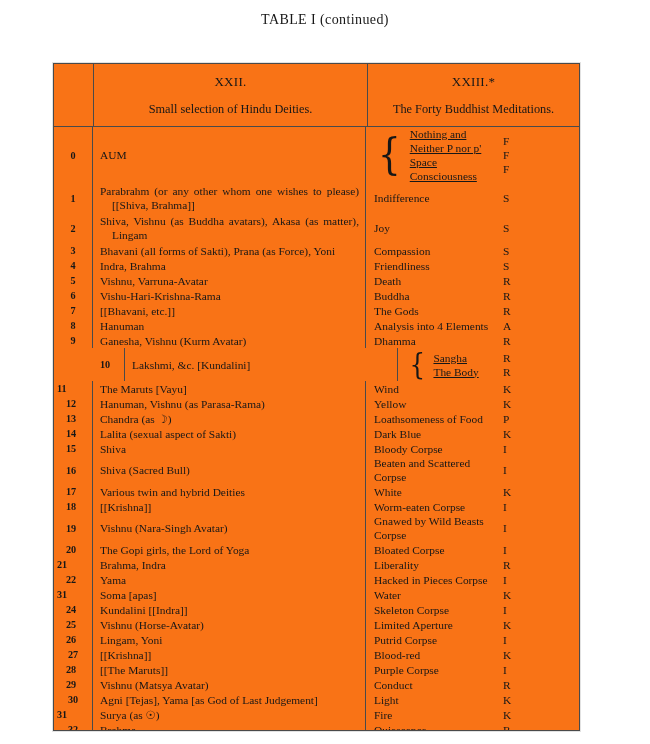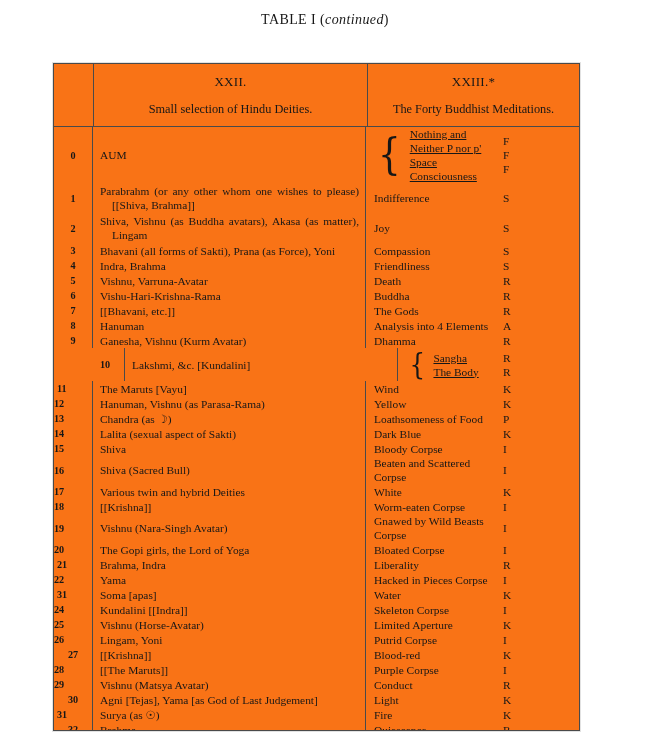--- a/index.html
+++ b/index.html
@@ -5,21 +5,21 @@
   html,body{margin:0;padding:0;background:#fff;}
   .sheet{
     position:relative;width:650px;height:744px;background:#ffffff;
     font-family:"Liberation Serif","DejaVu Serif",serif;color:#171717;
     overflow:hidden;
   }
   .title{
     position:absolute;top:12px;left:0;width:100%;text-align:center;
     font-size:14px;letter-spacing:.4px;
   }
-  .title .it{font-style:italic;}
+  .title .it{}
   .tbl{
     position:absolute;left:53px;top:63px;width:527px;height:668px;
     box-sizing:border-box;border:1px solid #4a4a4a;
     box-shadow:0 0 0 1px #e2e2e2;
     display:flex;flex-direction:column;background:#f97316;
   }
   
   .thead{display:flex;height:62px;flex:none;border-bottom:1px solid #4a4a4a;}
   .h-key{width:39px;flex:none;border-right:1px solid #4a4a4a;}
   .h-col{display:flex;flex-direction:column;align-items:center;padding-top:10px;}
@@ -32,21 +32,21 @@
   .row{display:flex;min-height:15px;flex:none;align-items:stretch;}
   .row.h3{min-height:44px;}
   .row.h2{min-height:33px;padding-left:32px;}
   .row.h2w{min-height:30px;}
   .c-num{
     width:39px;flex:none;border-right:1px solid #4a4a4a;box-sizing:border-box;
     display:flex;align-items:center;font-size:10.2px;font-weight:bold;
   }
   .c-num.center{justify-content:center;}
   .c-num.left{justify-content:flex-start;padding-left:3px;}
-  .c-num.right{justify-content:flex-start;padding-right:4px;}
+  .c-num.right{justify-content:center;padding-right:4px;}
   .c-hindu{
     width:273px;flex:none;border-right:1px solid #4a4a4a;box-sizing:border-box;
     display:flex;align-items:center;padding:0 6px 0 7px;
     font-size:11.4px;line-height:14px;
   }
   .c-hindu .txt{display:block;width:100%;}
   .c-hindu.wrap .txt{
     text-align:justify;text-align-last:left;
     padding-left:12px;text-indent:-12px;box-sizing:border-box;
   }

